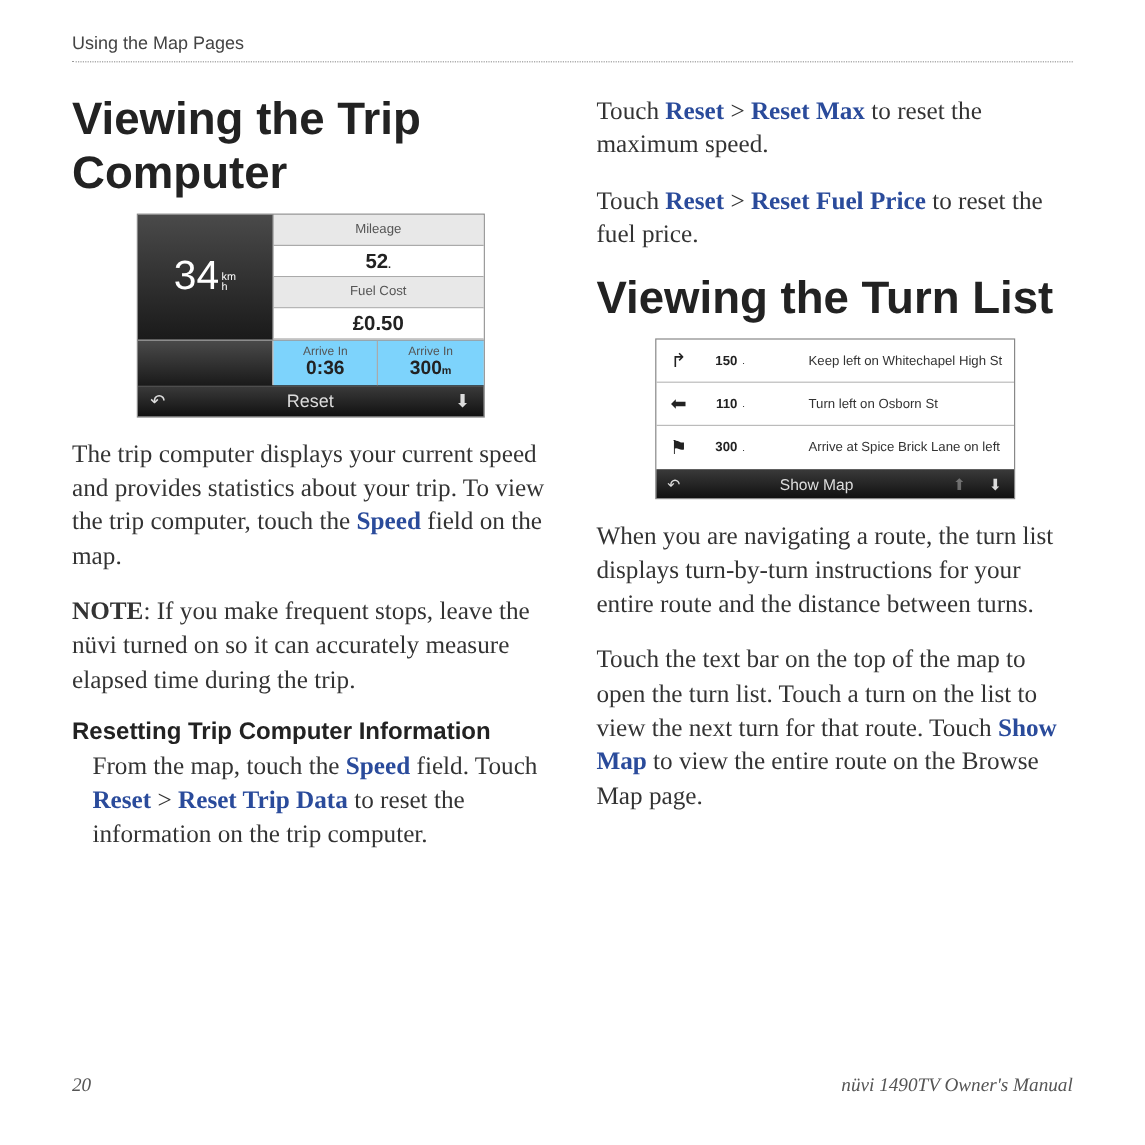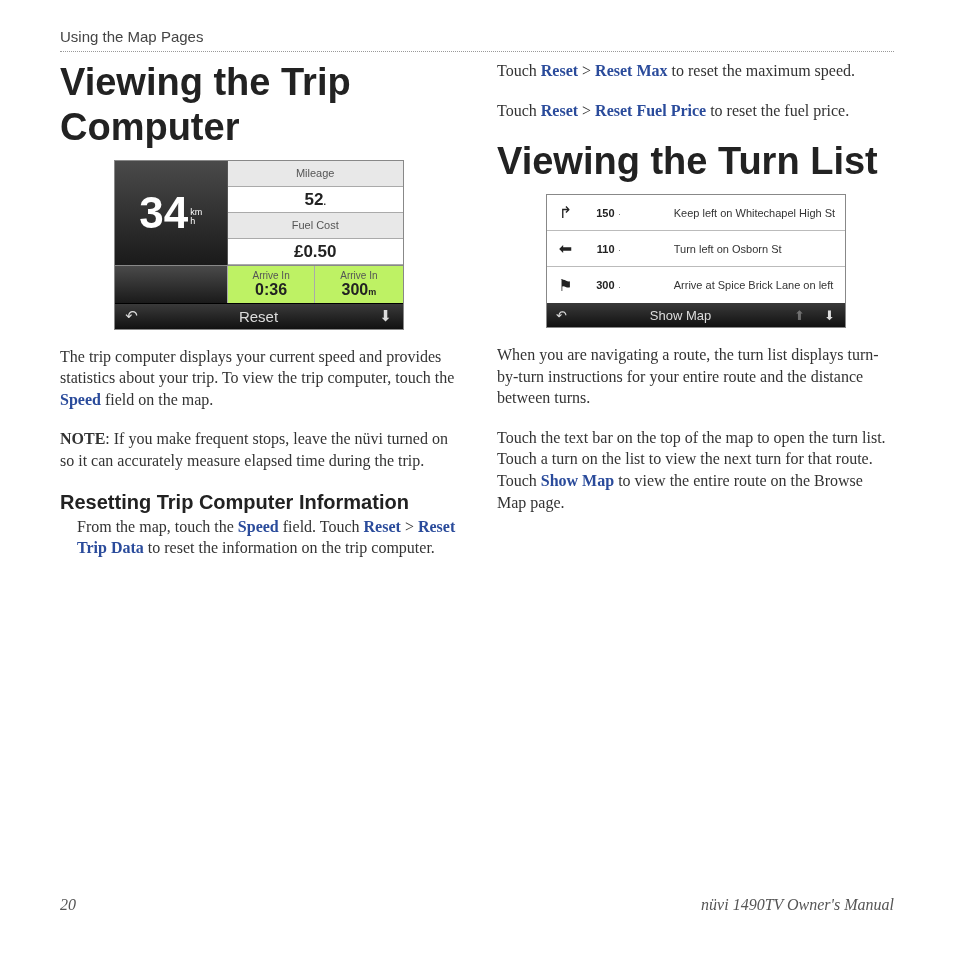--- a/index.html
+++ b/index.html
@@ -11,21 +11,21 @@
     color: #222;
     padding: 28px 60px 20px 60px;
     position: relative;
   }
   .header-line {
     font-family: Arial, Helvetica, sans-serif;
     font-size: 15px;
     color: #444;
     border-bottom: 1.5px dotted #999;
     padding-bottom: 6px;
-    margin-bottom: 8px;
+    margin-bottom: 26px;
   }
   .columns {
     display: flex;
     gap: 40px;
   }
   .col { flex: 1; min-width: 0; }
   h2 {
     font-family: Arial, Helvetica, sans-serif;
     font-weight: bold;
     font-size: 38px;
@@ -36,21 +36,21 @@
   h3 {
     font-family: Arial, Helvetica, sans-serif;
     font-weight: bold;
     font-size: 20px;
     line-height: 1.2;
     color: #222;
     margin-top: 6px;
     margin-bottom: 2px;
   }
   p {
-    font-size: 16px;
+    font-size: 21px;
     line-height: 1.35;
     margin-bottom: 18px;
     color: #333;
   }
   .link { color: #2a4b9b; font-weight: bold; }
   .bold { font-weight: bold; }
   
   .tc {
     width: 290px;
     margin: 0 auto 16px auto;
@@ -65,21 +65,21 @@
   }
   .speed-cell {
     grid-row: 1 / 5;
     background: linear-gradient(to bottom, #4a4a4a, #1a1a1a);
     display: flex;
     align-items: center;
     justify-content: center;
     color: #fff;
     border-right: 1px solid #555;
   }
-  .speed-val { font-size: 44px; font-weight: bold; }
+  .speed-val { font-size: 34px; font-weight: normal; }
   .speed-unit { font-size: 9px; line-height: 1; margin-left: 2px; margin-top: 8px; }
   .tc-label {
     grid-column: 2 / 4;
     background: #e8e8e8;
     border-bottom: 1px solid #aaa;
     text-align: center;
     font-size: 11px;
     color: #555;
     line-height: 24px;
   }
@@ -91,21 +91,21 @@
     font-size: 17px;
     font-weight: bold;
     color: #222;
     line-height: 26px;
   }
   .tc-foot {
     display: grid;
     grid-template-columns: 1.3fr 1fr 1fr;
     border-top: 1px solid #888;
   }
-  .tc-foot .sub { background: #bef264; border-right: 1px solid #aaa; }
+  .tc-foot .sub { background: #7dd3fc; border-right: 1px solid #aaa; }
   .tc-foot .sub:last-child { border-right: none; }
   .tc-foot .lab { font-size: 10px; color: #555; text-align: center; padding-top: 4px; }
   .tc-foot .v { font-size: 16px; font-weight: bold; text-align: center; padding-bottom: 4px; }
   .tc-bar {
     display: flex;
     background: linear-gradient(to bottom, #3a3a3a, #111);
     color: #ddd;
     height: 26px;
     align-items: center;
     border-top: 1px solid #000;

